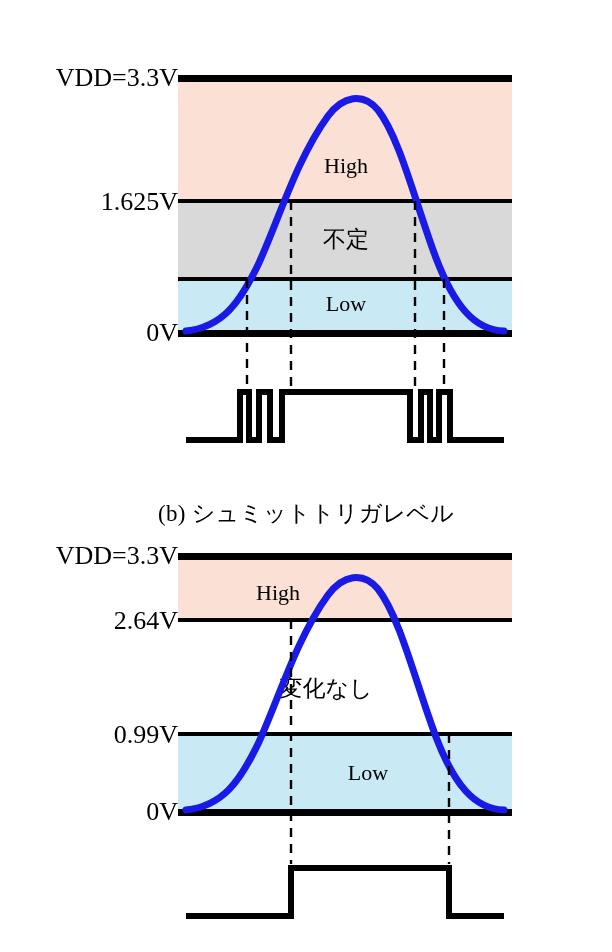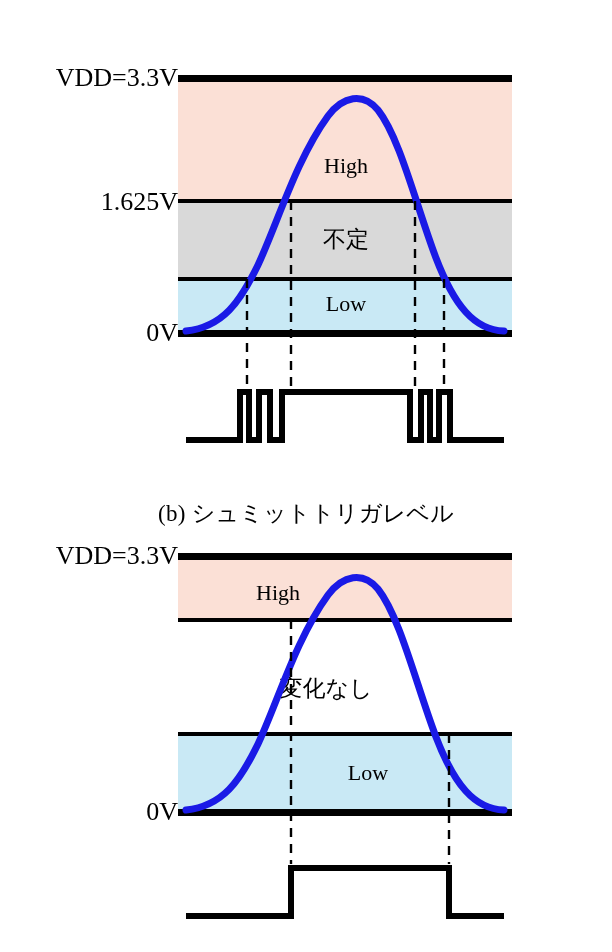--- a/index.html
+++ b/index.html
@@ -142,20 +142,22 @@
     </svg>
   </div>
 </div>
 
 <div class="panel" id="panel-b">
 
   <div class="panel-title" style="top:22px">(b) シュミットトリガレベル</div>
 
   <div class="label-col">
     <div class="axis-label" style="top:80px">VDD=3.3V</div>
+    <div class="axis-label" style="top:145px">2.64V</div>
+    <div class="axis-label" style="top:259px">0.99V</div>
     <div class="axis-label" style="top:336px">0V</div>
   </div>
 
   <div class="plot" style="top:0; height:476px">
 
     <div class="band" style="top:80px;  height:65px;  background:#fbe0d6"></div>
     <div class="band" style="top:145px; height:114px; background:#ffffff"></div>
     <div class="band" style="top:259px; height:77px;  background:#c9e9f5"></div>
 
     <div class="rule thick" style="top:77px"></div>

